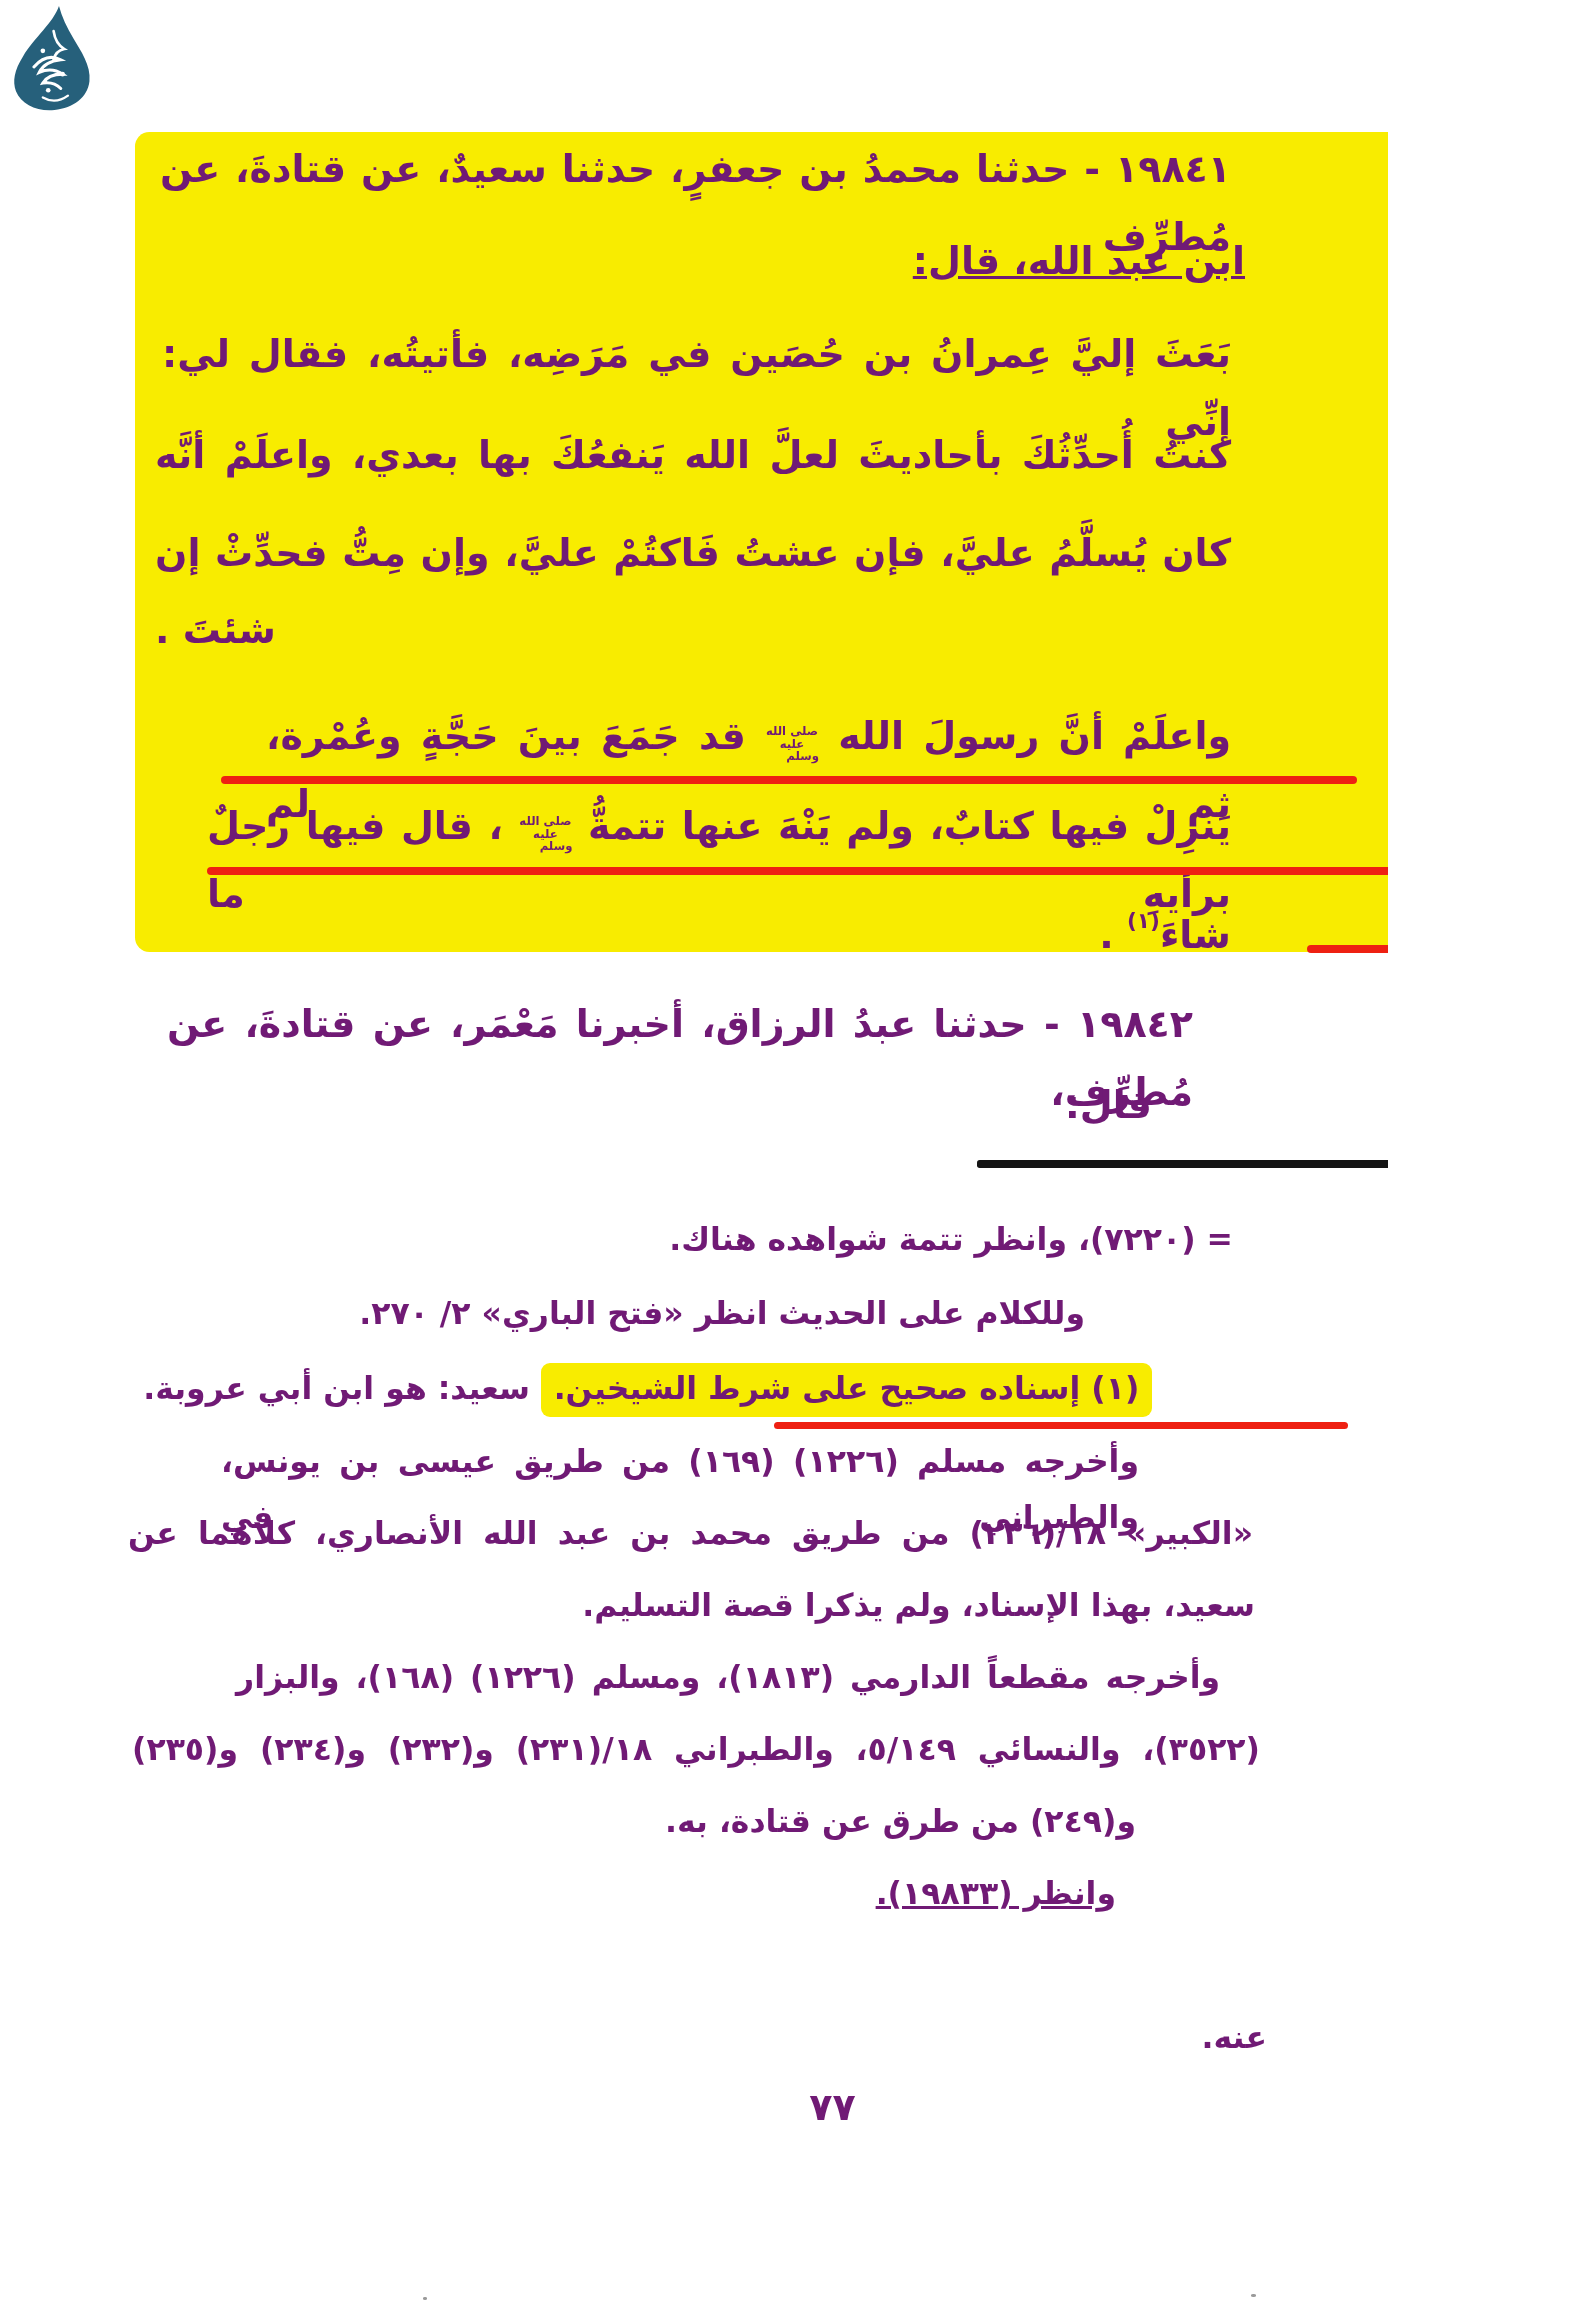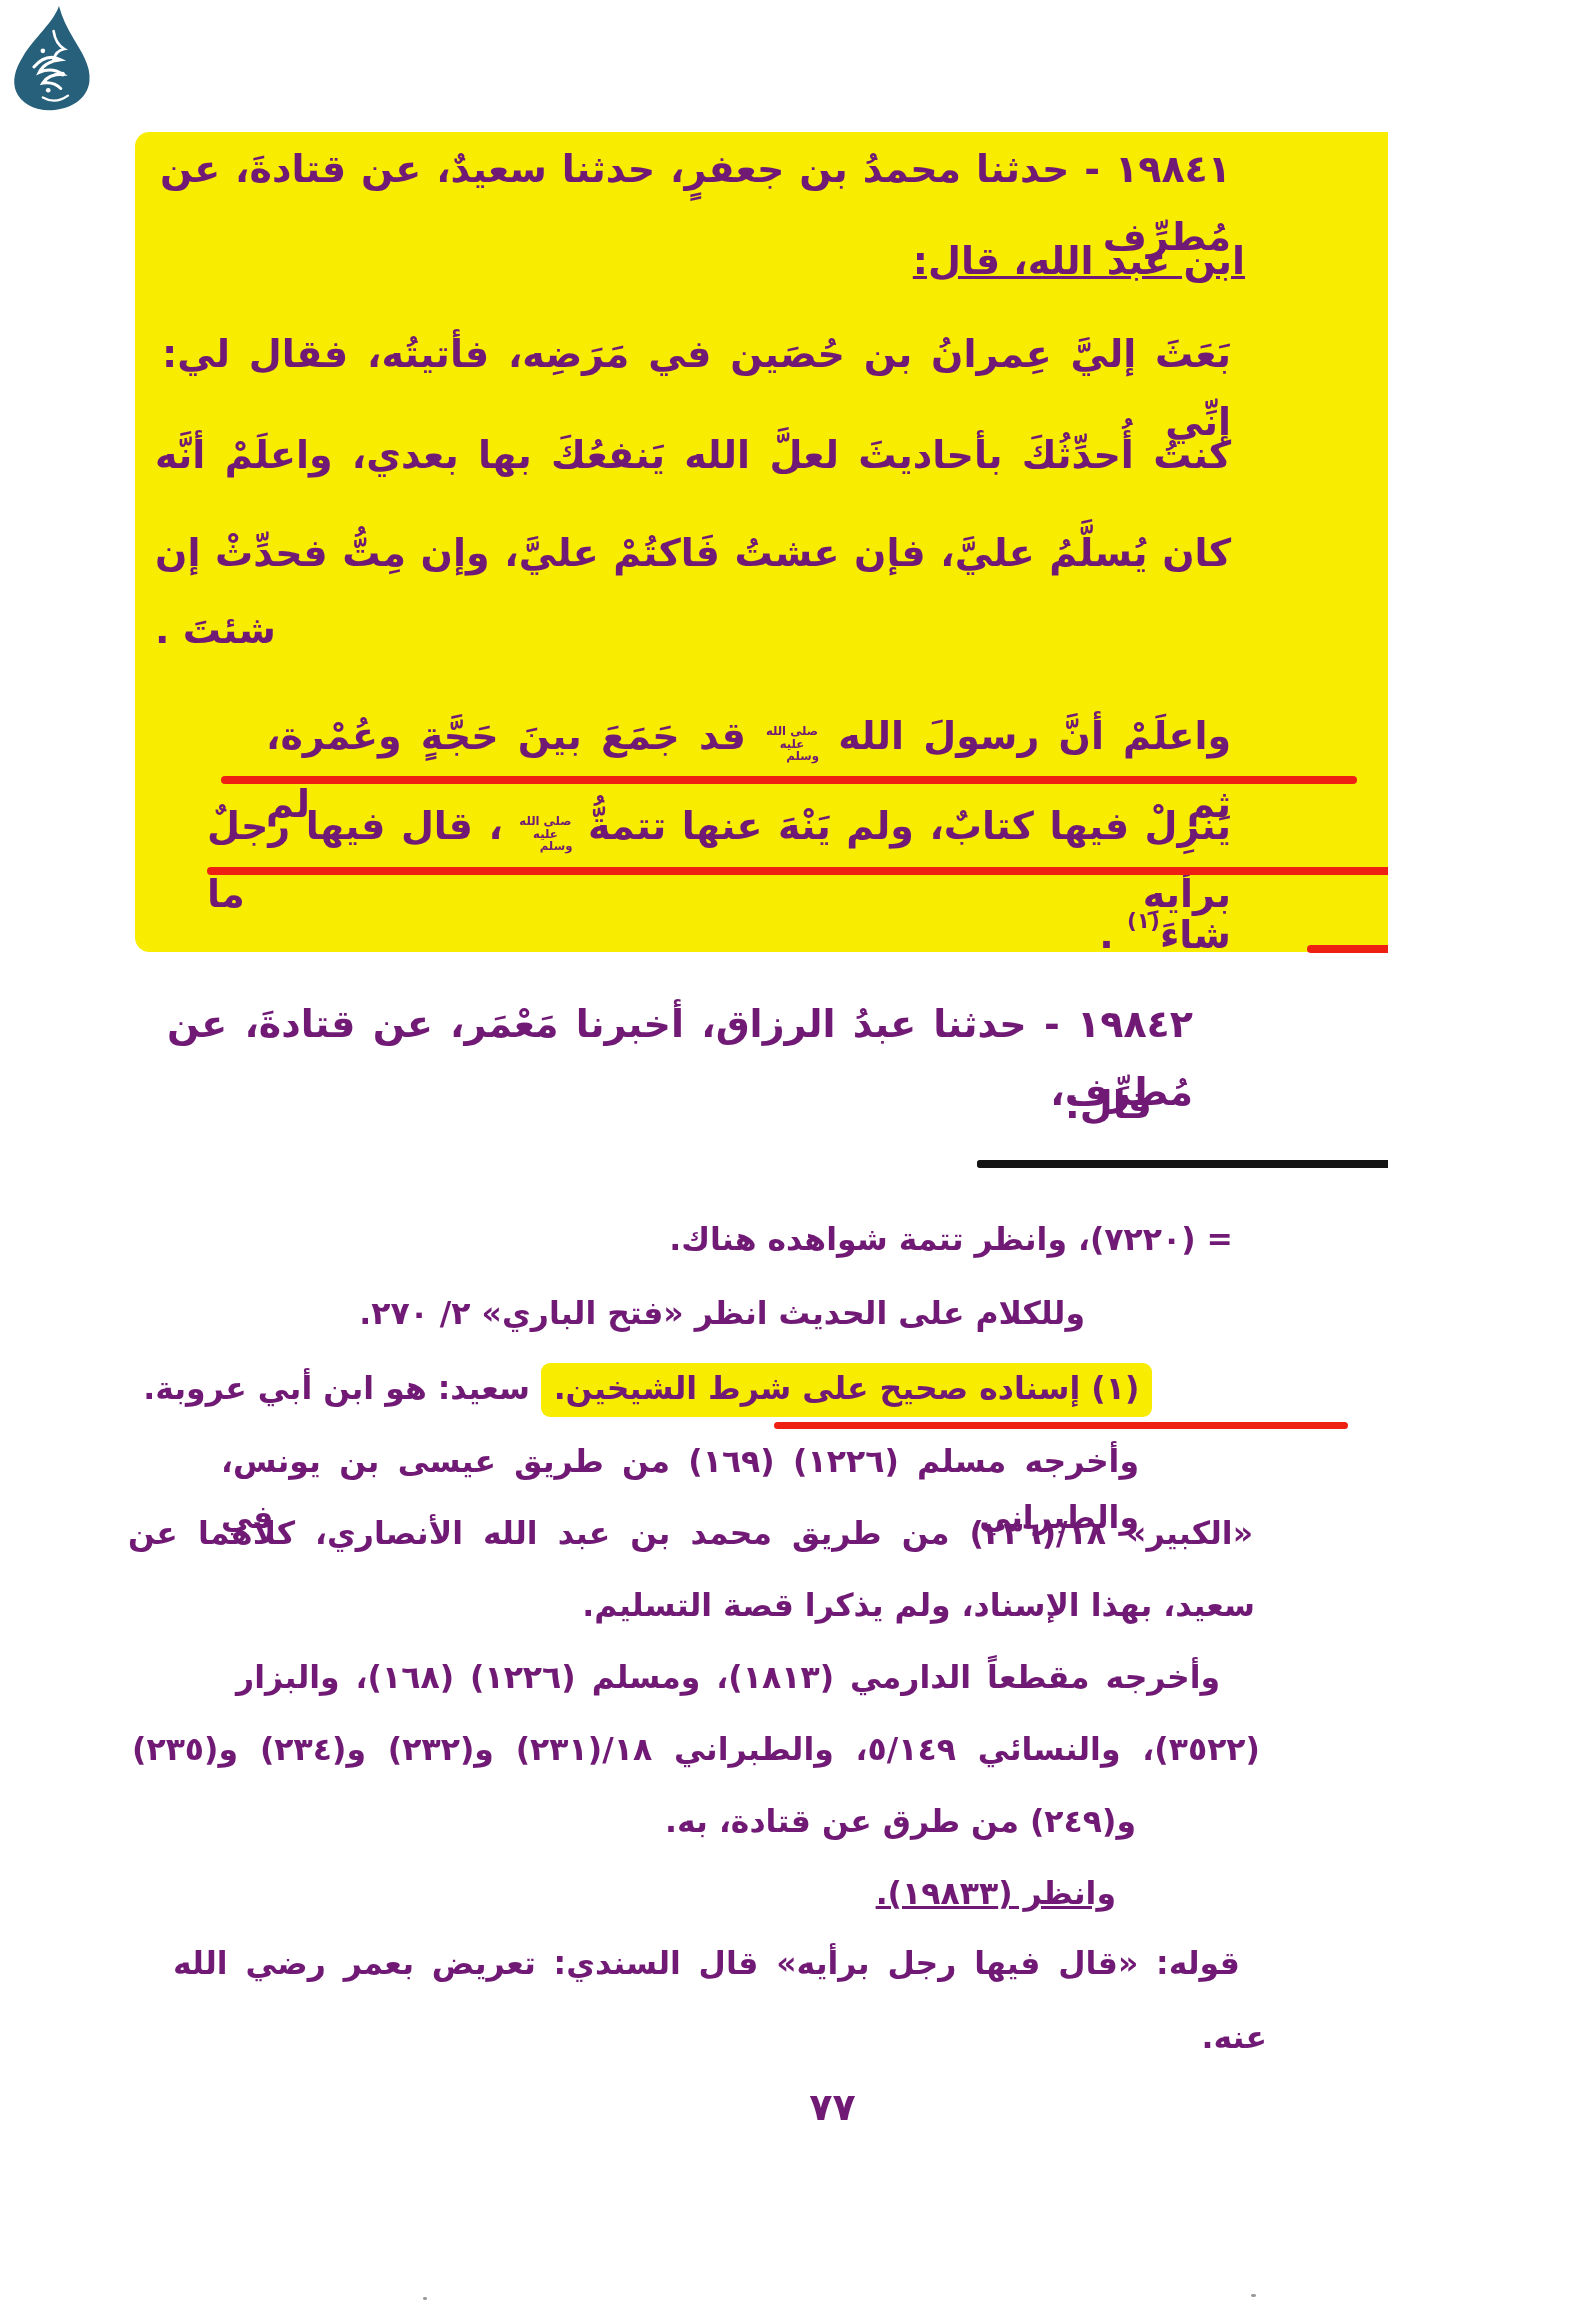--- a/index.html
+++ b/index.html
@@ -139,21 +139,20 @@
   </div>
   <div class="redline" style="left:774px;top:1422px;width:574px;height:7.2px;"></div>
 
   <div class="ln fn-txt just" style="top:1433px;left:221px;right:249px;">وأخرجه مسلم (١٢٢٦) (١٦٩) من طريق عيسى بن يونس، والطبراني في</div>
   <div class="ln fn-txt just" style="top:1505px;left:128px;right:135px;">«الكبير» ١٨/(٢٣٦) من طريق محمد بن عبد الله الأنصاري، كلاهما عن</div>
   <div class="ln fn-txt" style="top:1577px;right:133px;text-align:left;">سعيد، بهذا الإسناد، ولم يذكرا قصة التسليم.</div>
   <div class="ln fn-txt just" style="top:1649px;left:236px;right:168px;">وأخرجه مقطعاً الدارمي (١٨١٣)، ومسلم (١٢٢٦) (١٦٨)، والبزار</div>
   <div class="ln fn-txt just" style="top:1721px;left:132px;right:128px;">(٣٥٢٢)، والنسائي ٥/١٤٩، والطبراني ١٨/(٢٣١) و(٢٣٢) و(٢٣٤) و(٢٣٥)</div>
   <div class="ln fn-txt" style="top:1793px;right:252px;text-align:right;">و(٢٤٩) من طرق عن قتادة، به.</div>
   <div class="ln fn-txt" style="top:1865px;right:272px;text-align:right;text-decoration:underline;">وانظر (١٩٨٣٣).</div>
-  <div class="ln fn-txt just" style="top:1935px;left:173px;right:148px;">قوله: «قال فيها رجل برأيه» قال السندي: تعريض بعمر رضي الله</div>
   <div class="ln fn-txt" style="top:2009px;right:121px;text-align:right;">عنه.</div>
 
   <div class="pagenum">٧٧</div>
 
   <div class="speck" style="left:423px;top:2297px;width:3.6px;height:2.7px;"></div>
   <div class="speck" style="left:1251px;top:2294px;width:4.5px;height:2.7px;"></div>
 
 </div>
 
 

